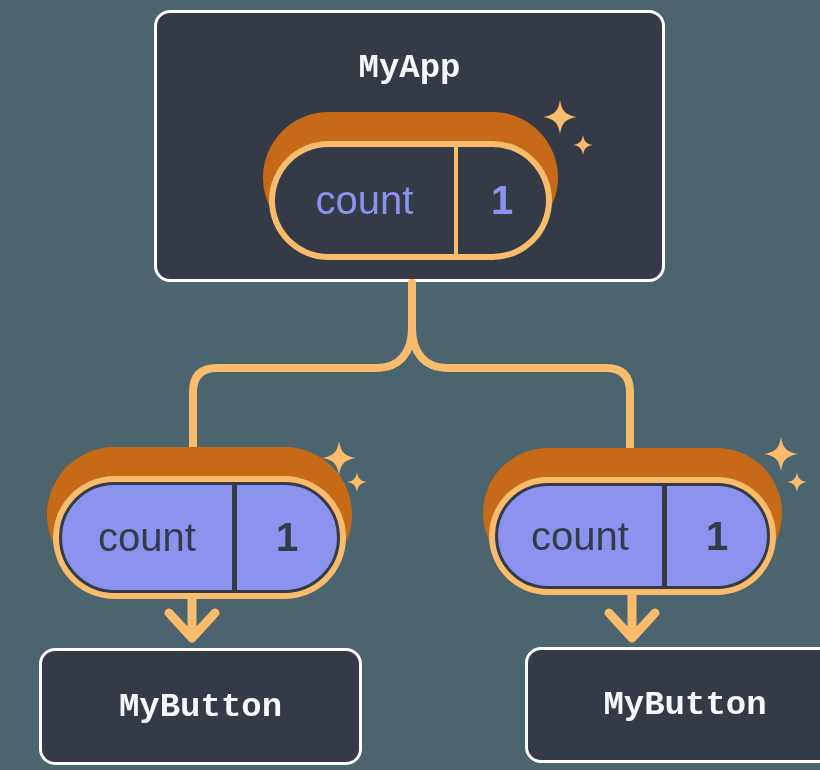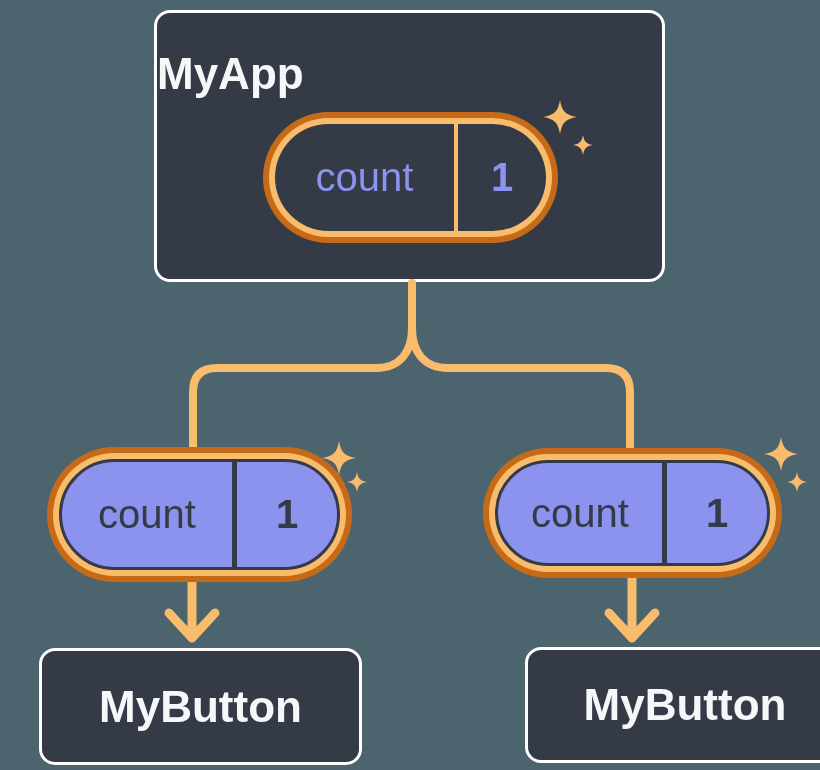--- a/index.html
+++ b/index.html
@@ -45,24 +45,25 @@
   .sparkle { fill: var(--orange-light); }
 
   .node {
     position: absolute;
     background: var(--node-fill);
     border: 3px solid var(--node-border);
     border-radius: 16px;
     color: var(--node-text);
   }
   .node-title {
-    font-size: 44px;
+    font-size: 34px;
     font-weight: 600;
-    text-align: left;
+    text-align: center;
     color: var(--node-text);
+    font-family: Liberation Mono, monospace;
   }
   #node-root { left: 154px; top: 10px; width: 511px; height: 272px; }
   #node-root .node-title { margin-top: 36px; }
 
   .leaf {
     display: flex;
     align-items: center;
     justify-content: center;
     margin-left: 32px;
   }
@@ -74,20 +75,21 @@
     border-radius: 999px;
     background: var(--orange-dark);
     padding: 6px;
     z-index: 3;
   }
   .pill-mid {
     width: 100%; height: 100%;
     border-radius: 999px;
     background: var(--orange-light);
     padding: 6px;
+    margin-top: 23px;
   }
   .pill-inner {
     width: 100%; height: 100%;
     border-radius: 999px;
     overflow: hidden;
     display: flex;
     align-items: stretch;
   }
   .pill-dark .pill-inner {
     background: var(--node-fill);

